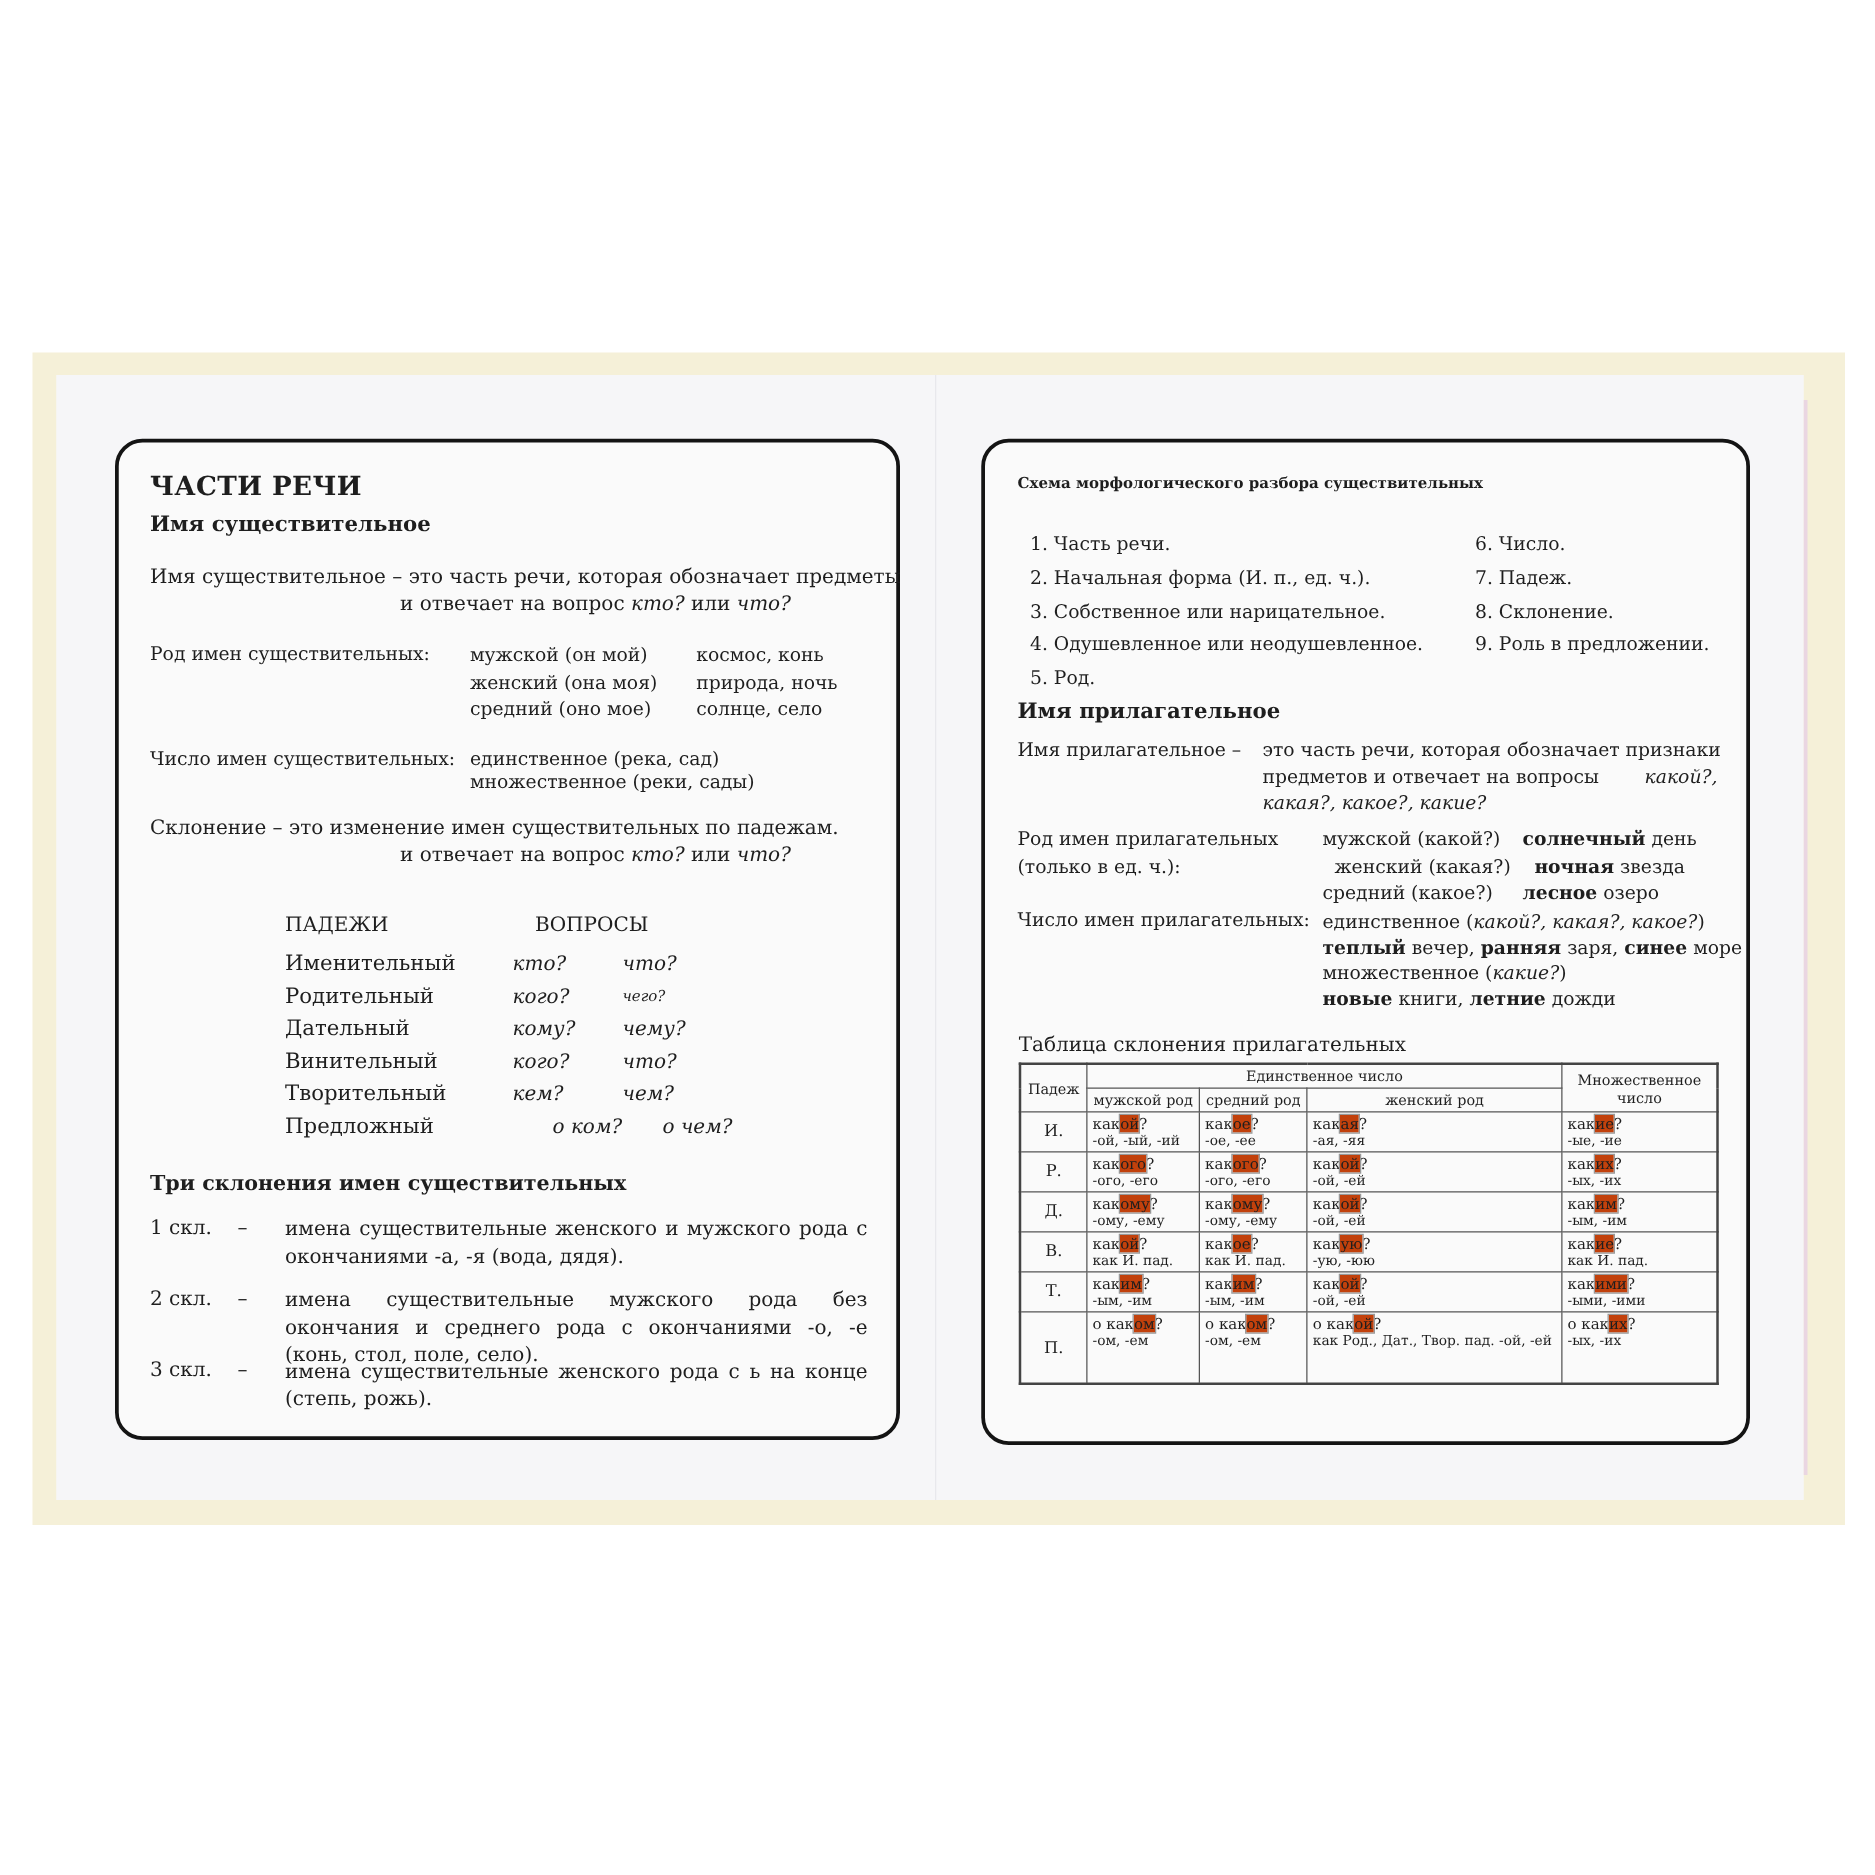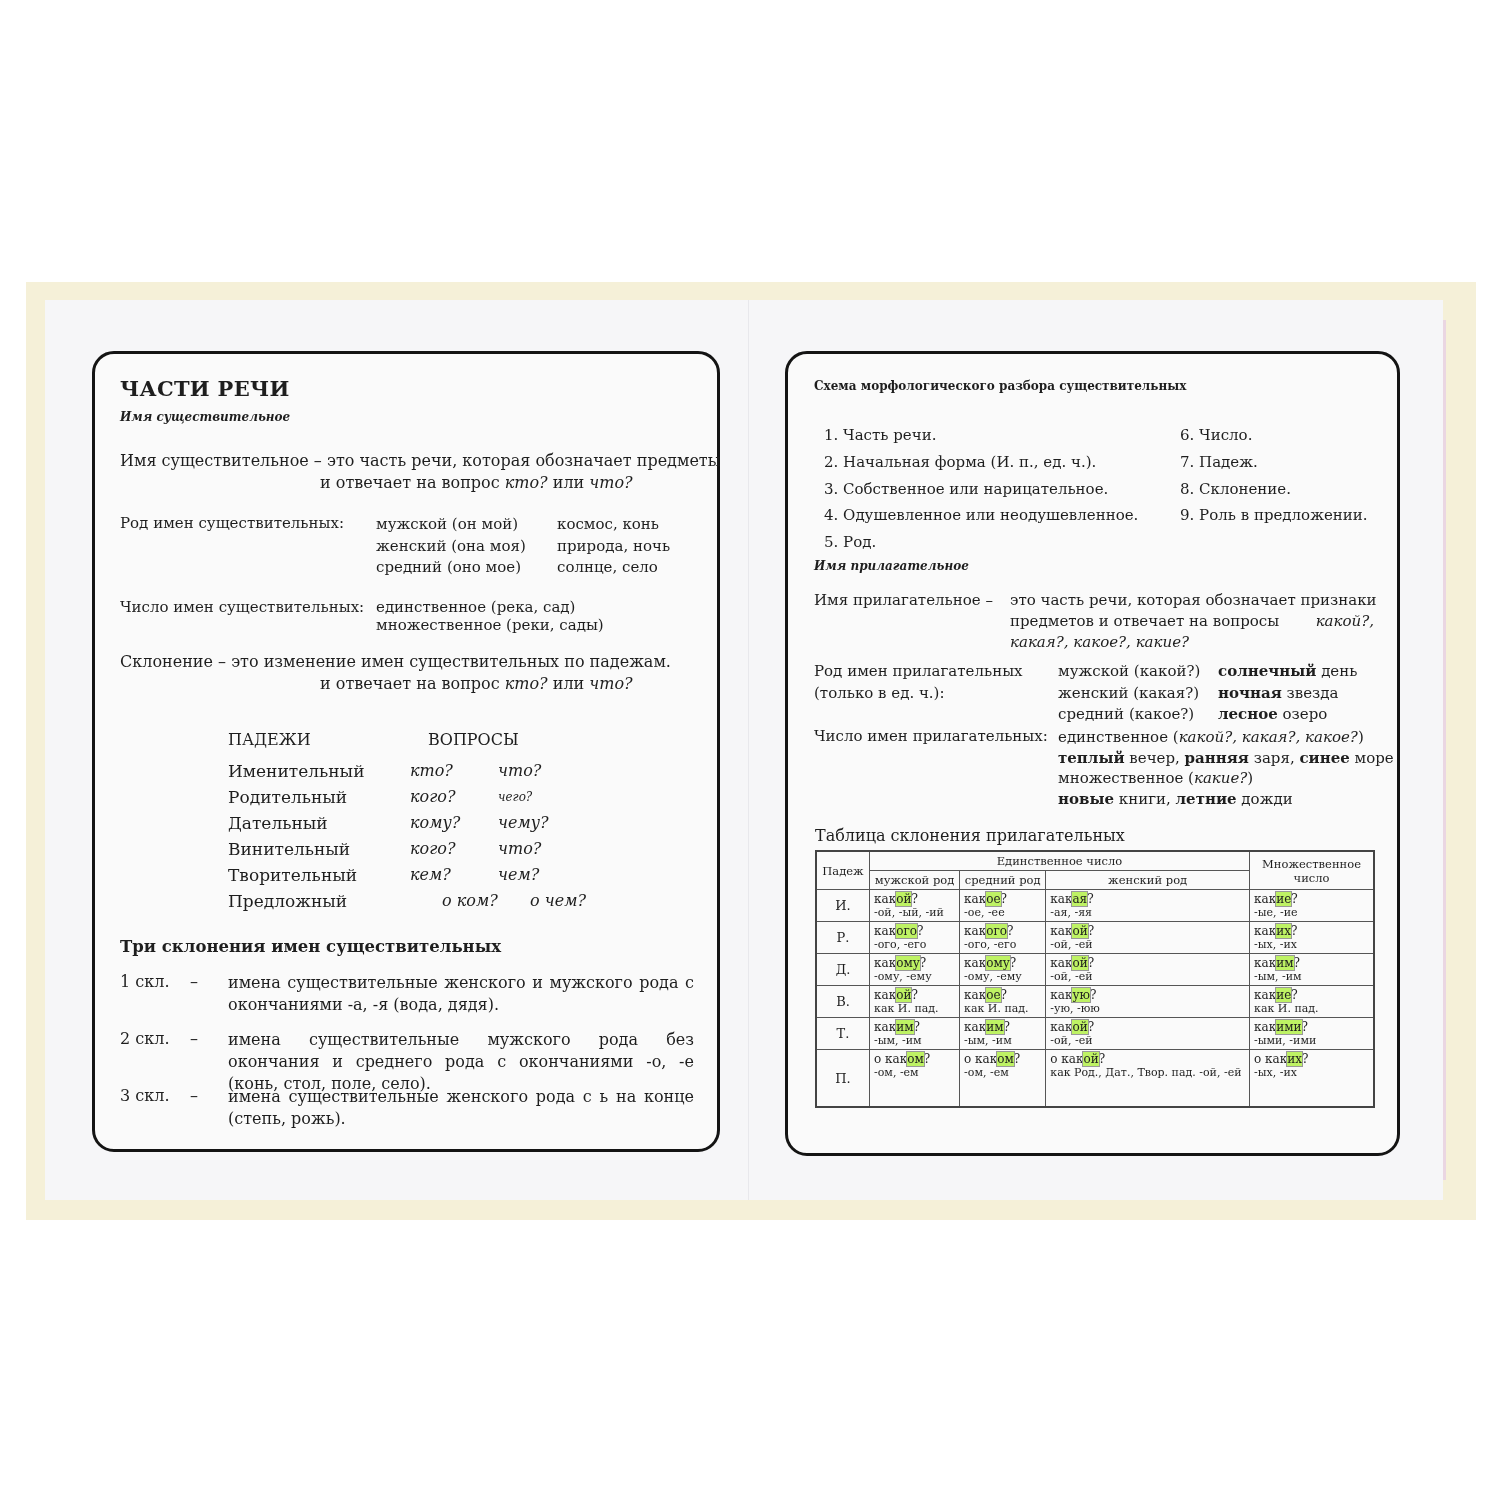--- a/index.html
+++ b/index.html
@@ -8,35 +8,35 @@
   .cover { position:absolute; left:26px; top:282px; width:1450px; height:938px; background:#f5f0d8; }
   .page { position:absolute; top:300px; height:900px; background:#f6f6f8; }
   .page.left { left:45px; width:703px; }
   .page.right { left:748px; width:694px; border-left:1px solid #e8e8ec; }
   .page.right::after { content:""; position:absolute; right:-3px; top:20px; width:3px; height:860px; background:#ead6e2; }
   .frame { position:absolute; border:3px solid #141414; border-radius:22px; background:#fafafa; box-sizing:border-box; }
   .frame.left { left:92px; top:351px; width:628px; height:801px; }
   .frame.right { left:785px; top:351px; width:615px; height:805px; }
   .abs { position:absolute; white-space:nowrap; }
   .h1 { font-weight:bold; font-size:21px; letter-spacing:0.3px; }
-  .h2 { font-weight:bold; font-size:12px;font-style:italic; }
+  .h2 { font-weight:bold; font-size:17px; }
   .t { font-size:15px; line-height:1.2; }
   .t16 { font-size:16px; }
   em, .it { font-style:italic; }
   b { font-weight:bold; }
   .table-title { font-size:16px; }
   table.decl { position:absolute; left:815px; top:850px; width:560px; border-collapse:collapse;
                font-size:11.5px; font-family:"DejaVu Serif",serif; }
   table.decl td, table.decl th { border:1px solid #555; padding:2px 4px; vertical-align:top; font-weight:normal; }
   table.decl { border:2px solid #444; }
   table.decl th { text-align:center; vertical-align:middle; font-size:11.5px; }
   table.decl td.case { text-align:center; vertical-align:middle; font-size:13px; width:44px; }
   .q { font-size:12px; display:block; }
   .e { font-size:11px; display:block; }
-  .hl { outline:1px solid #999; background:#bef264; }
+  .hl { outline:1px solid #999; background:#c2410c; }
   .justify { white-space:normal; text-align:justify; }
 </style>
 </head>
 <body>
 
 <div class="cover"></div>
 <div class="page left"></div>
 <div class="page right"></div>
 
 <div class="frame left"></div>
@@ -152,21 +152,21 @@
 
 <div class="abs t" style="left:814px;top:661px;line-height:21.5px;">
   <div>Род имен прилагательных</div>
   <div>(только в ед. ч.):</div>
 </div>
 <div id="adjgender" class="abs t" style="left:1058px;top:661px;line-height:21.5px;">
     <div style="display: flex;">
       <span style="width: 160px;">мужской (какой?)</span>
       <span><b>солнечный</b><span> день</span></span>
     </div>
-    <div style="display: flex;">
+    <div style="display: flex; justify-content: center;">
       <span style="width: 160px;">женский (какая?)</span>
       <span><b>ночная</b><span> звезда</span></span>
     </div>
     <div style="display: flex;">
       <span style="width: 160px;">средний (какое?)</span>
       <span><b>лесное</b><span> озеро</span></span>
     </div>
   </div>
 
 <div class="abs t" style="left:814px;top:727px;">Число имен прилагательных:</div>

